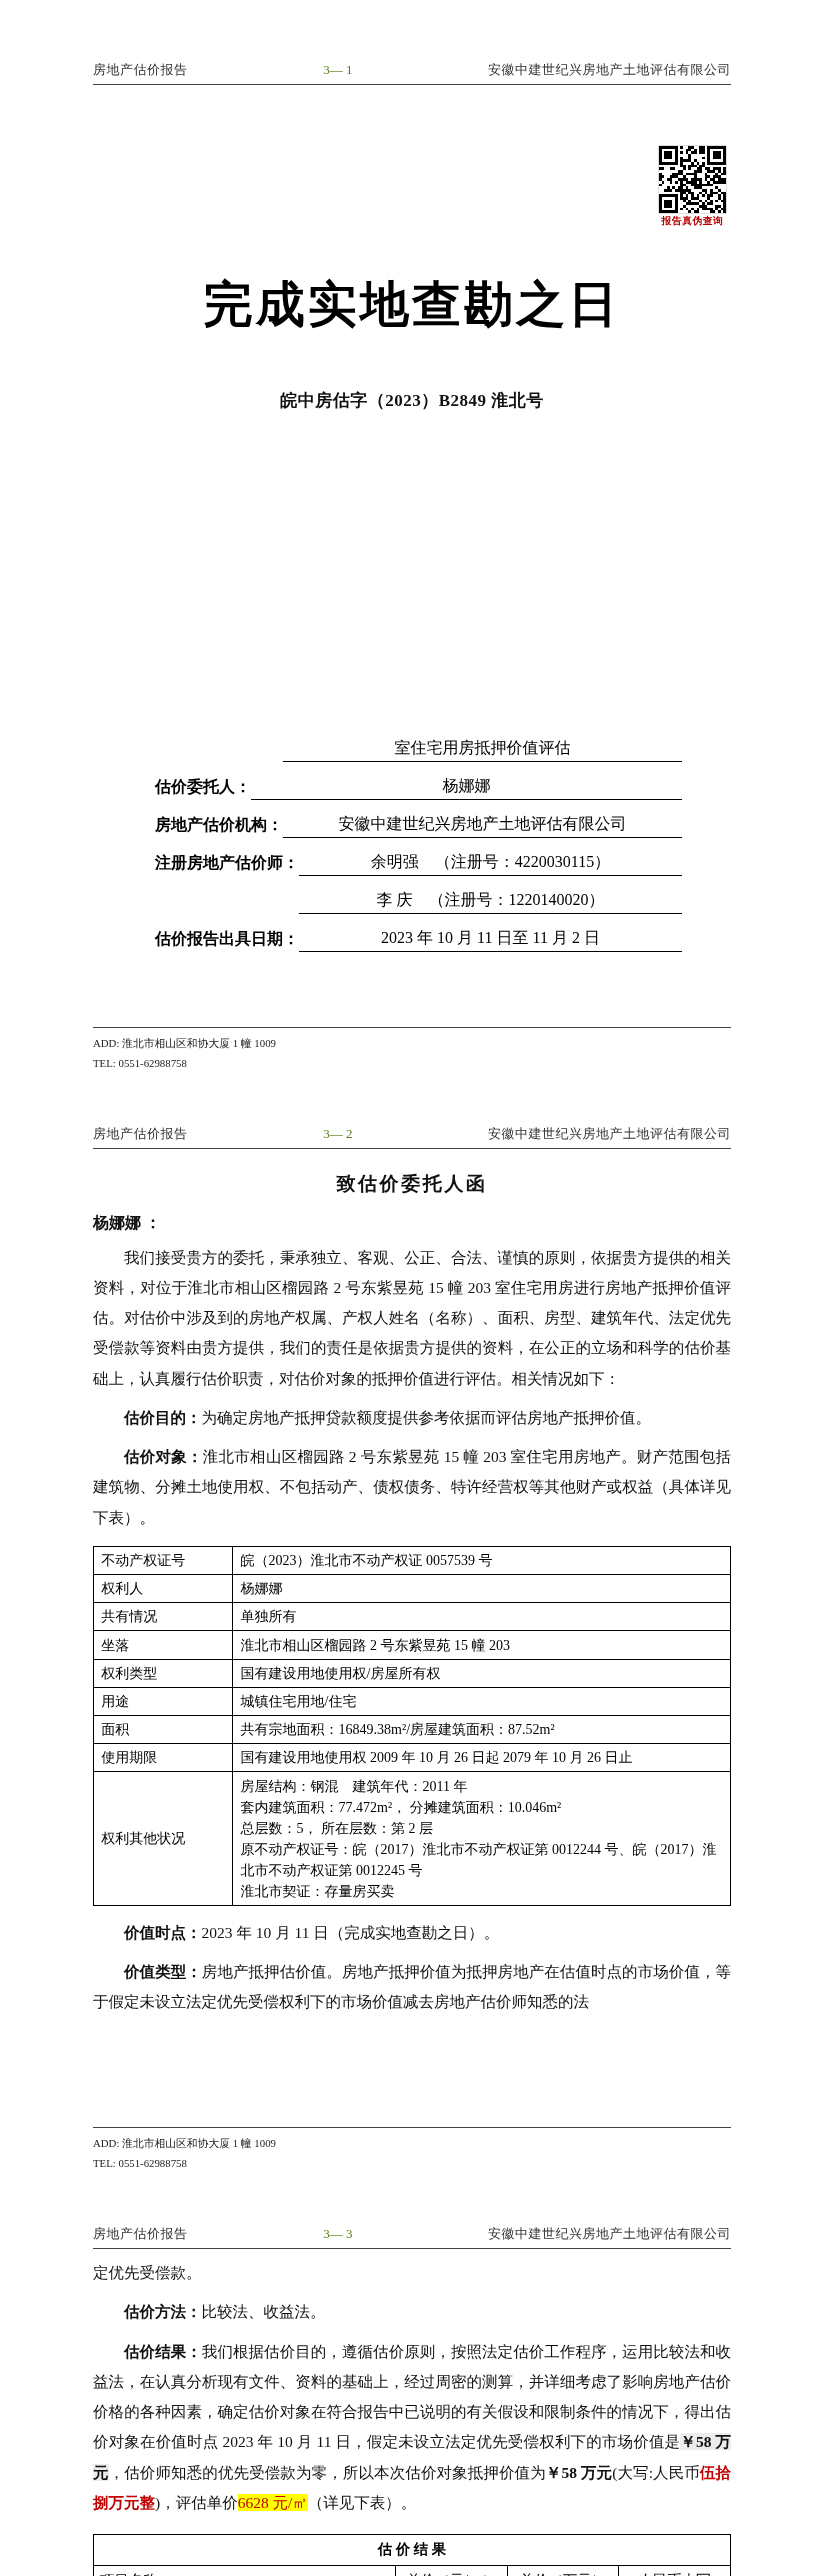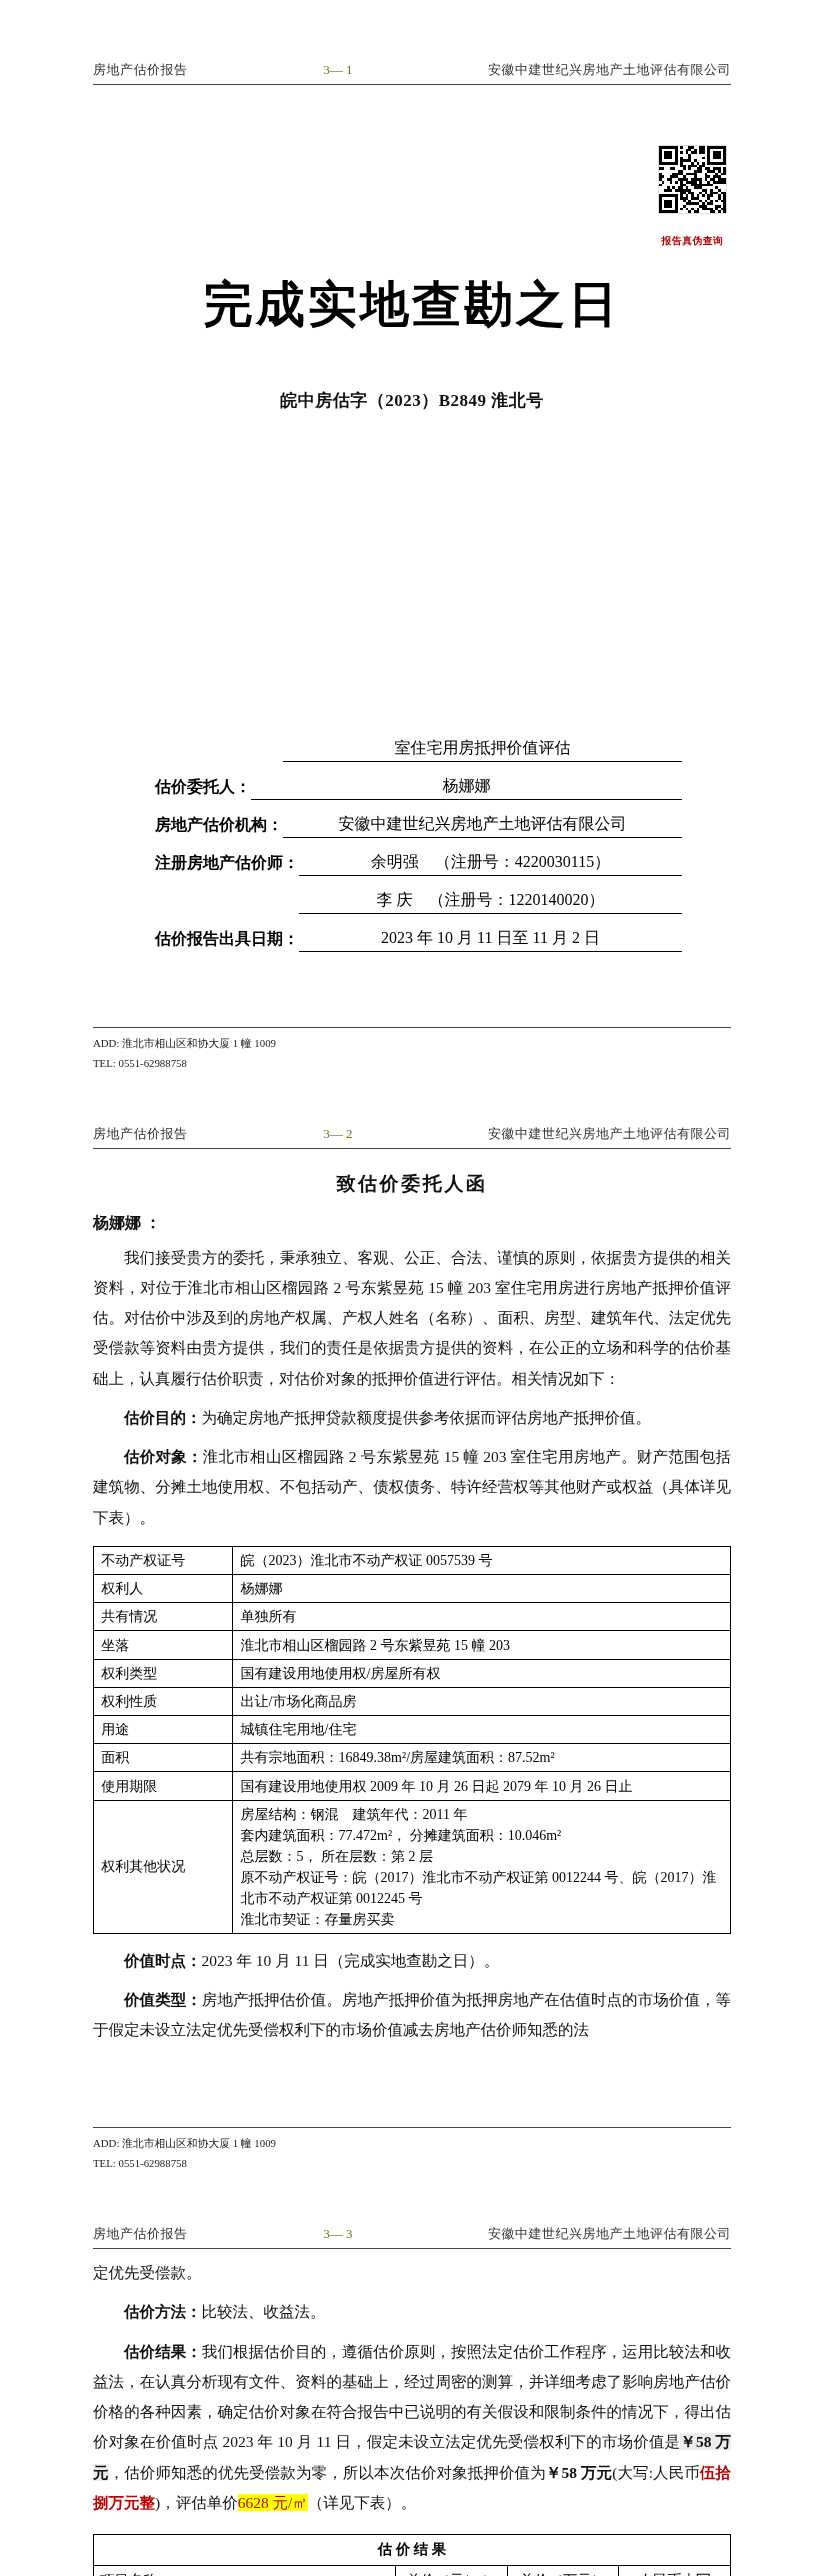--- a/index.html
+++ b/index.html
@@ -35,21 +35,21 @@
     margin-top:auto;
     border-top:1px solid #444;
     padding-top:6.2px;
     font-size:10.8px;line-height:1.8;color:#222;
   }
 
   
   .qr-block{position:absolute;top:145px;right:91px;width:69px;text-align:center;}
   .qr{width:69px;height:69px;border:0.5px solid #ddd;box-sizing:border-box;background:#fff;}
   .qr svg{width:100%;height:100%;display:block;}
-  .qr-caption{margin-top:21px;font-size:9.8px;font-weight:bold;color:#b40000;letter-spacing:0.5px;white-space:nowrap;}
+  .qr-caption{margin-top:1px;font-size:9.8px;font-weight:bold;color:#b40000;letter-spacing:0.5px;white-space:nowrap;}
 
   .cover-title{
     margin:179px 0 0;text-align:center;
     font-size:49px;font-weight:bold;letter-spacing:3.1px;color:#000;
   }
   .cover-docno{margin-top:43px;text-align:center;font-size:17px;font-weight:bold;letter-spacing:0.5px;}
 
   .cover-form{margin-top:304px;margin-left:62px;width:527px;font-size:16px;color:#000;}
   .form-line{display:flex;align-items:flex-end;height:38px;}
   .form-label{font-weight:bold;white-space:nowrap;padding-bottom:2.1px;}
@@ -409,24 +409,20 @@
         </tr>
         <tr>
           <td class="lbl">坐落</td>
           <td>淮北市相山区榴园路 2 号东紫昱苑 15 幢 203</td>
         </tr>
         <tr>
           <td class="lbl">权利类型</td>
           <td>国有建设用地使用权/房屋所有权</td>
         </tr>
         <tr>
-          <td class="lbl">权利性质</td>
-          <td>出让/市场化商品房</td>
-        </tr>
-        <tr>
           <td class="lbl">用途</td>
           <td>城镇住宅用地/住宅</td>
         </tr>
         <tr>
           <td class="lbl">面积</td>
           <td>共有宗地面积：16849.38m²/房屋建筑面积：87.52m²</td>
         </tr>
         <tr>
           <td class="lbl">使用期限</td>
           <td>国有建设用地使用权 2009 年 10 月 26 日起 2079 年 10 月 26 日止</td>

